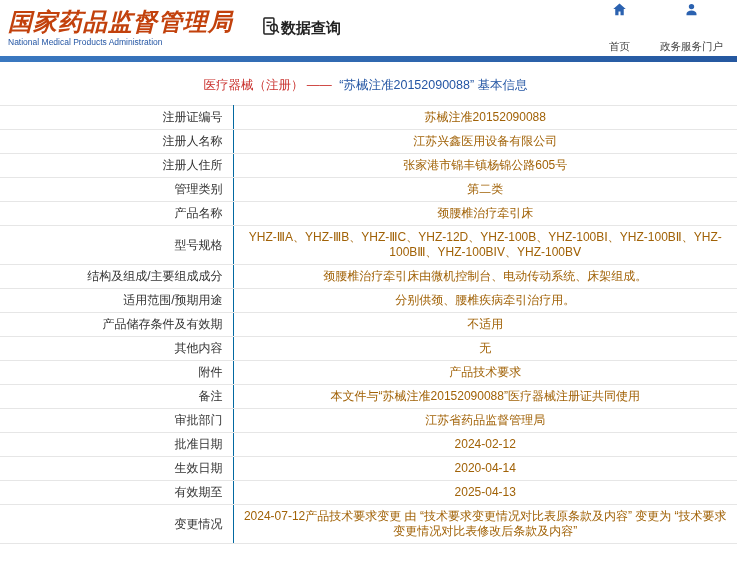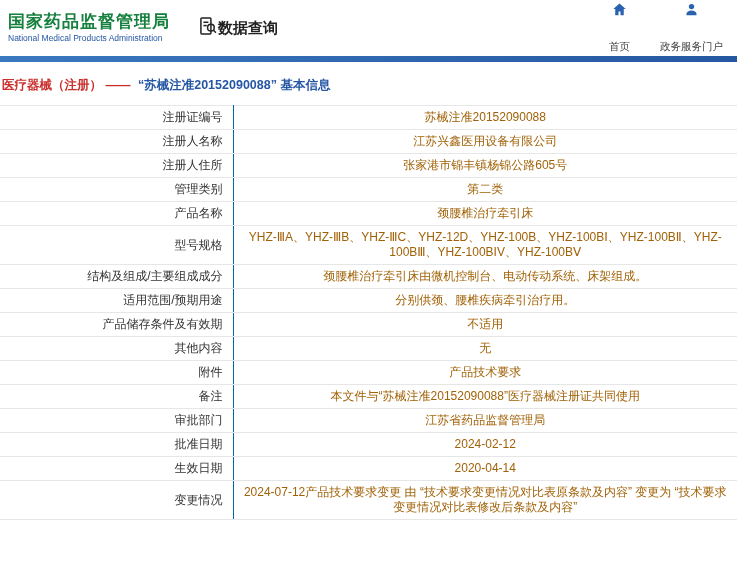--- a/index.html
+++ b/index.html
@@ -8,32 +8,32 @@
     width:737px; min-height:562px;
     background:#fff; color:#333;
     font-family:"Liberation Sans","DejaVu Sans",sans-serif;
   }
   
   .header {
     display:flex; align-items:center;
     height:56px; padding:0 14px 0 8px; background:#fff;
   }
   .brand { display:flex; flex-direction:column; line-height:1.15; }
-  .brand-cn { color:#15803d; font-size:17px; font-weight:bold; letter-spacing:1px; }
+  .brand-cn { color:#c2410c; font-size:24px; font-weight:bold; letter-spacing:1px;font-style:italic; }
   .brand-en { color:#2456a4; font-size:8.5px; margin-top:2px; }
   .query { display:flex; align-items:center; gap:0; margin-left:28px; cursor:pointer; }
   .query-label { font-size:15px; font-weight:bold; color:#222; }
   .hnav { margin-left:auto; display:flex; gap:30px; }
   .hnav-item { display:flex; flex-direction:column; align-items:center; gap:19px; cursor:pointer; }
   .hnav-label { font-size:10.5px; color:#444; white-space:nowrap; }
   .header-bar { height:6px; background:linear-gradient(90deg,#3a78c0,#2558a0); }
   
   .breadcrumb {
     padding:15px 8px 11px 2px;
-    font-size:12.5px; font-weight:bold;
+    font-size:12.5px; font-weight:normal;text-align:center;
   }
   .bc-section { color:#c9302c; }
   .bc-title { color:#2456a4; margin-left:4px; }
   
   table.info { width:737px; border-collapse:collapse; border-top:1px solid #e6e6e6; }
   table.info td {
     border-bottom:1px solid #e6e6e6;
     padding:4px 10px;
     font-size:12px; line-height:15px;
     vertical-align:middle;
@@ -148,18 +148,22 @@
     </tr>
     <tr>
       <td class="label">批准日期</td>
       <td class="value">2024-02-12</td>
     </tr>
     <tr>
       <td class="label">生效日期</td>
       <td class="value">2020-04-14</td>
     </tr>
     <tr>
+      <td class="label">有效期至</td>
+      <td class="value">2025-04-13</td>
+    </tr>
+    <tr>
       <td class="label">变更情况</td>
       <td class="value">2024-07-12产品技术要求变更 由 “技术要求变更情况对比表原条款及内容” 变更为 “技术要求变更情况对比表修改后条款及内容”</td>
     </tr>
 
   </tbody>
 </table>
 
 </body></html>

